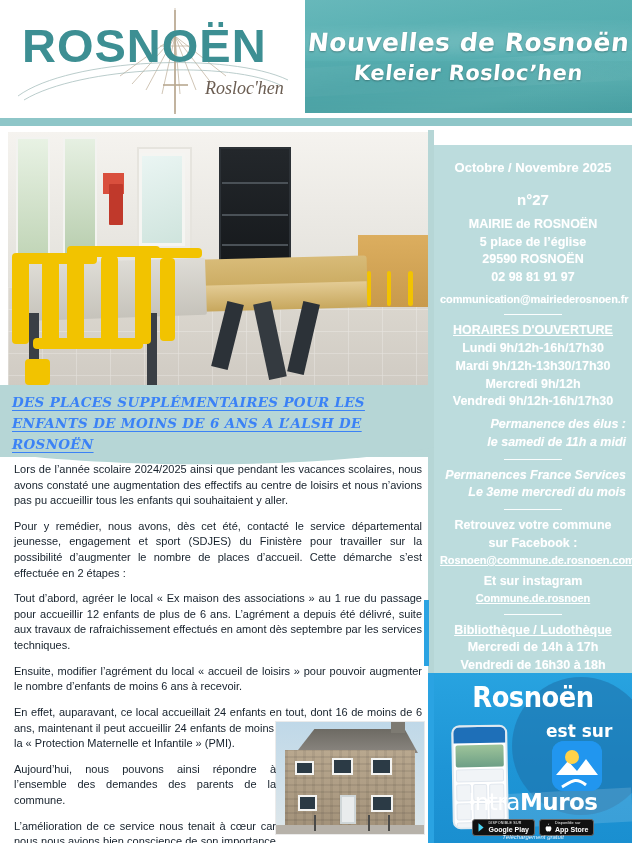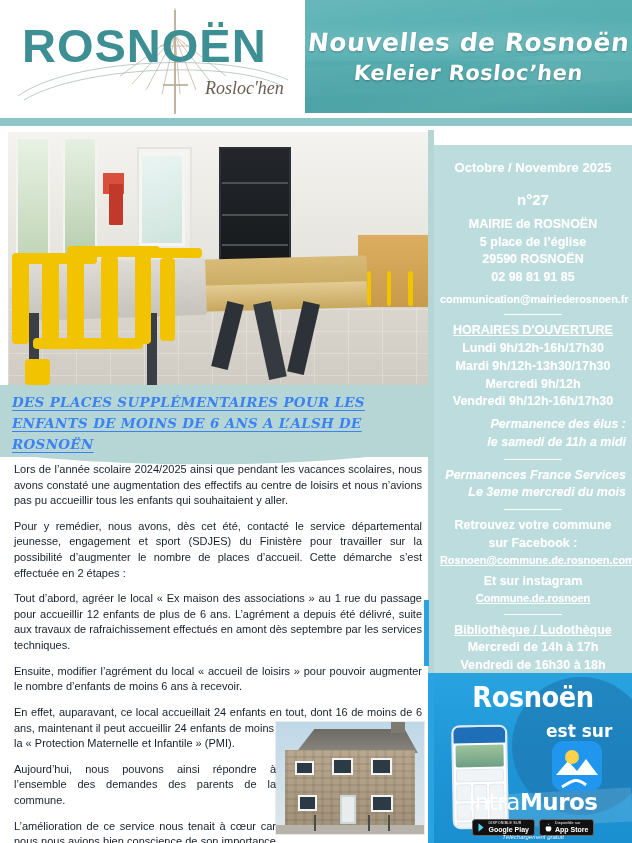--- a/index.html
+++ b/index.html
@@ -346,21 +346,21 @@
 
   <div class="accent-top"></div>
   <div class="sidebar">
     <div class="sb-line sb-issue">Octobre / Novembre 2025</div>
     <div class="sb-gap-sm"></div>
     <div class="sb-line sb-num">n°27</div>
     <div class="sb-gap-sm"></div>
     <div class="sb-line">MAIRIE de ROSNOËN</div>
     <div class="sb-line">5 place de l’église</div>
     <div class="sb-line">29590 ROSNOËN</div>
-    <div class="sb-line">02 98 81 91 85</div>
+    <div class="sb-line">02 98 81 91 97</div>
     <div class="sb-gap-sm"></div>
     <div class="sb-line sb-small">communication@mairiederosnoen.fr</div>
 
     <div class="sb-sep"></div>
 
     <div class="sb-line sb-underline">HORAIRES D'OUVERTURE</div>
     <div class="sb-line">Lundi  9h/12h-16h/17h30</div>
     <div class="sb-line">Mardi 9h/12h-13h30/17h30</div>
     <div class="sb-line">Mercredi 9h/12h</div>
     <div class="sb-line">Vendredi 9h/12h-16h/17h30</div>

